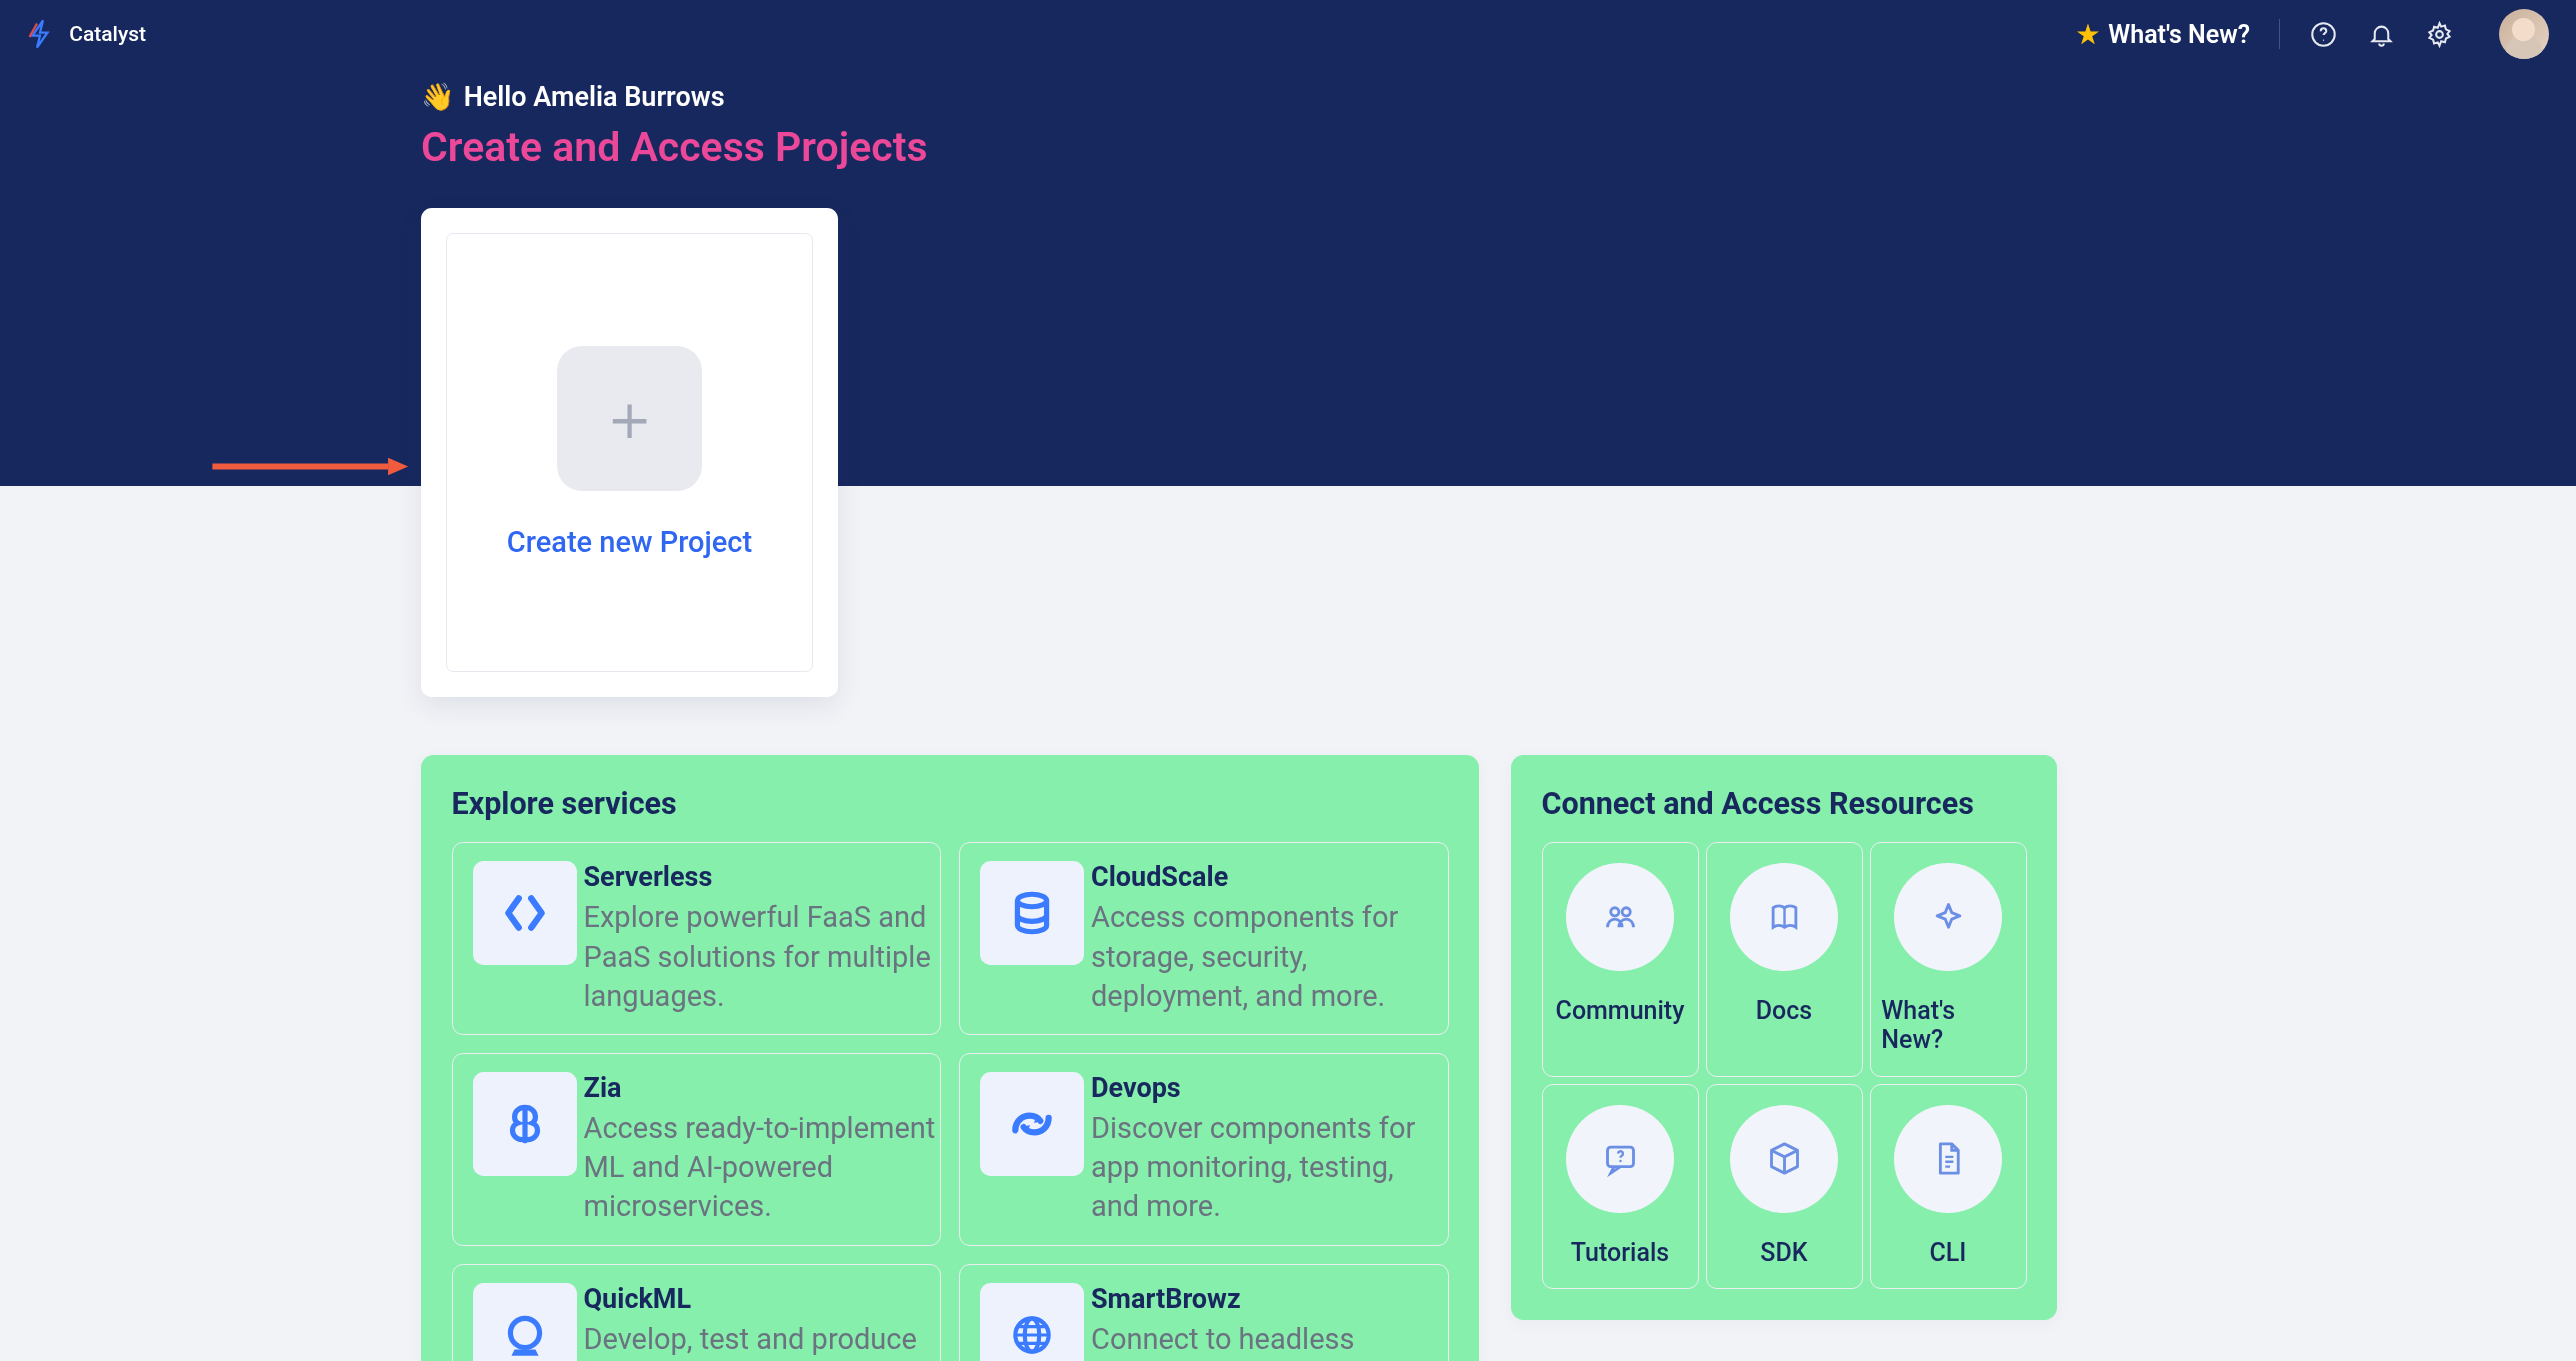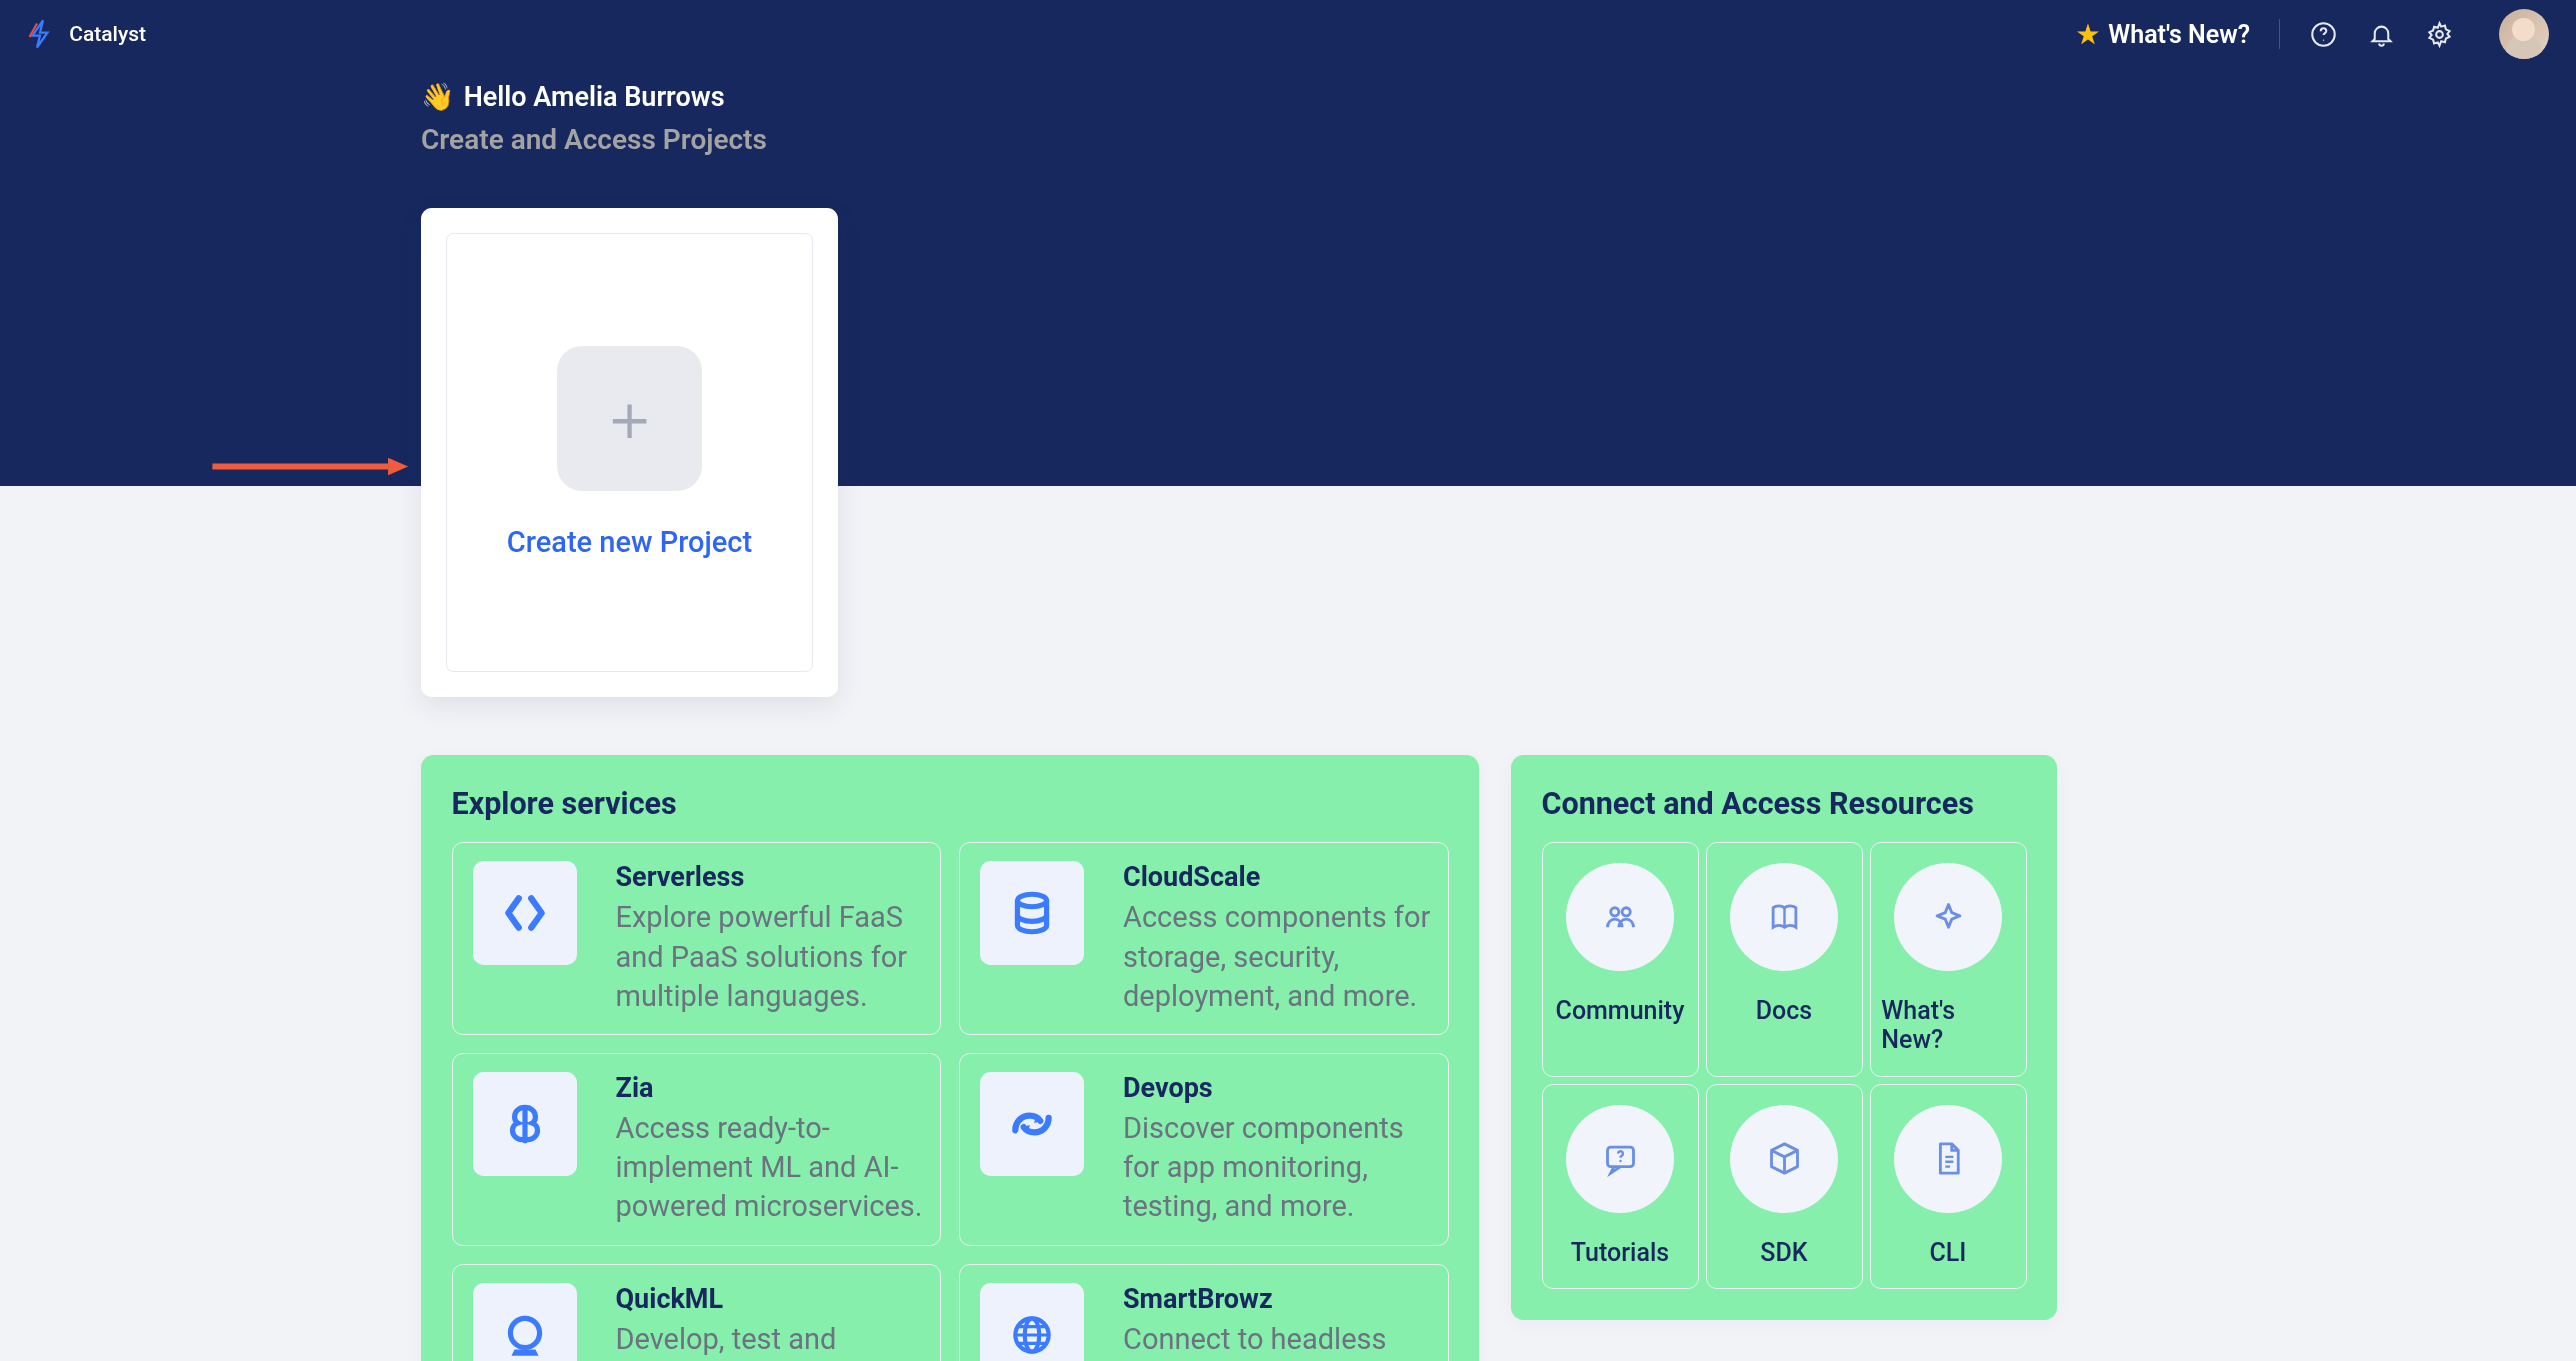--- a/index.html
+++ b/index.html
@@ -89,22 +89,22 @@
     padding-top: 12.6px;
   }
   .greeting {
     color: #fff;
     font-size: 27px;
     font-weight: 600;
     display: flex; align-items: center; gap: 9px;
   }
   .wave { font-size: 27px;}
   .page-title {
-    color: #a3a3a3;
-    font-size: 28px;
+    color: #ec4899;
+    font-size: 41px;
     font-weight: 600;
     margin-top: 10.8px;
   }
   .create-card-outer {
     position: absolute;
     left: 421px;
     top: 208px;
     width: 417px;
     height: 489px;
     background: #fff;
@@ -169,21 +169,21 @@
   .service-grid {
     display: grid;
     grid-template-columns: 1fr 1fr;
     gap: 18px;
   }
   .service-card {
     border: 1.8px solid #ECEEF4;
     border-radius: 10.8px;
     padding: 18px 2px 18px 20px;
     display: flex;
-    gap: 39px;
+    gap: 7px;
     align-items: flex-start;
     cursor: pointer;
   }
   .svc-icon {
     width: 104px; height: 104px;
     min-width: 104px;
     background: #EEF2FD;
     border-radius: 10.8px;
     display: flex; align-items: center; justify-content: center;
     color: #3B7BFF;

